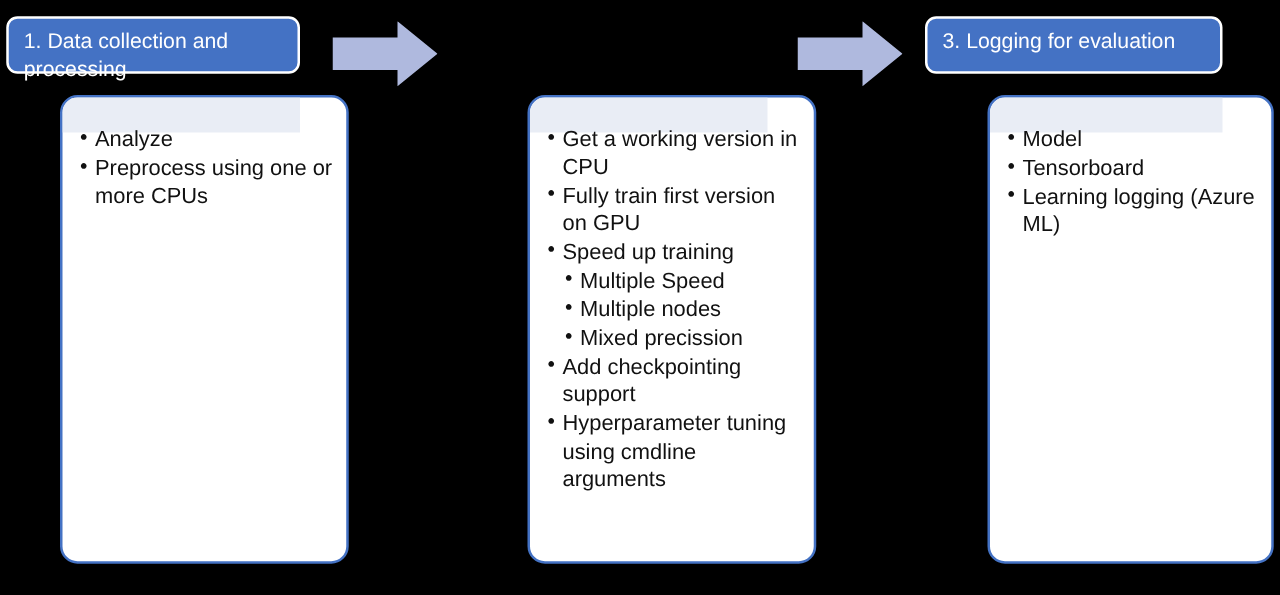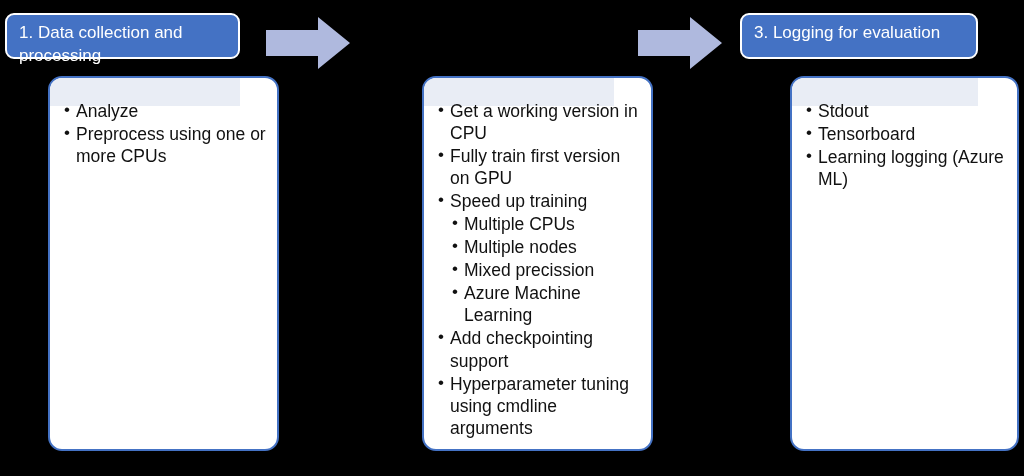--- a/index.html
+++ b/index.html
@@ -154,43 +154,42 @@
     </svg>
   </div>
 
   <div class="stage s2">
     <div class="body-card">
       <div class="card-tint"></div>
       <ul class="bullets">
         <li>Get a working version in CPU</li>
         <li>Fully train first version on GPU</li>
         <li>Speed up training</li>
-        <li class="sub">Multiple CPUs</li>
+        <li class="sub">Multiple Speed</li>
         <li class="sub">Multiple nodes</li>
         <li class="sub">Mixed precission</li>
-        <li class="sub">Azure Machine Learning</li>
         <li>Add checkpointing support</li>
         <li>Hyperparameter tuning using cmdline arguments</li>
       </ul>
     </div>
   </div>
 
   <div class="arrow a2">
     <svg width="84" height="52" viewBox="0 0 84 52" xmlns="http://www.w3.org/2000/svg">
       <polygon points="0,13 52,13 52,0 84,26 52,52 52,39 0,39" fill="#AFB9DE"></polygon>
     </svg>
   </div>
 
   <div class="stage s3">
     <div class="header-plate">
       <div class="header-text">3. Logging for evaluation</div>
     </div>
     <div class="body-card">
       <div class="card-tint"></div>
       <ul class="bullets">
-        <li>Stdout</li>
+        <li>Model</li>
         <li>Tensorboard</li>
         <li>Learning logging (Azure ML)</li>
       </ul>
     </div>
   </div>
 
 </div>
 
 </body></html>

